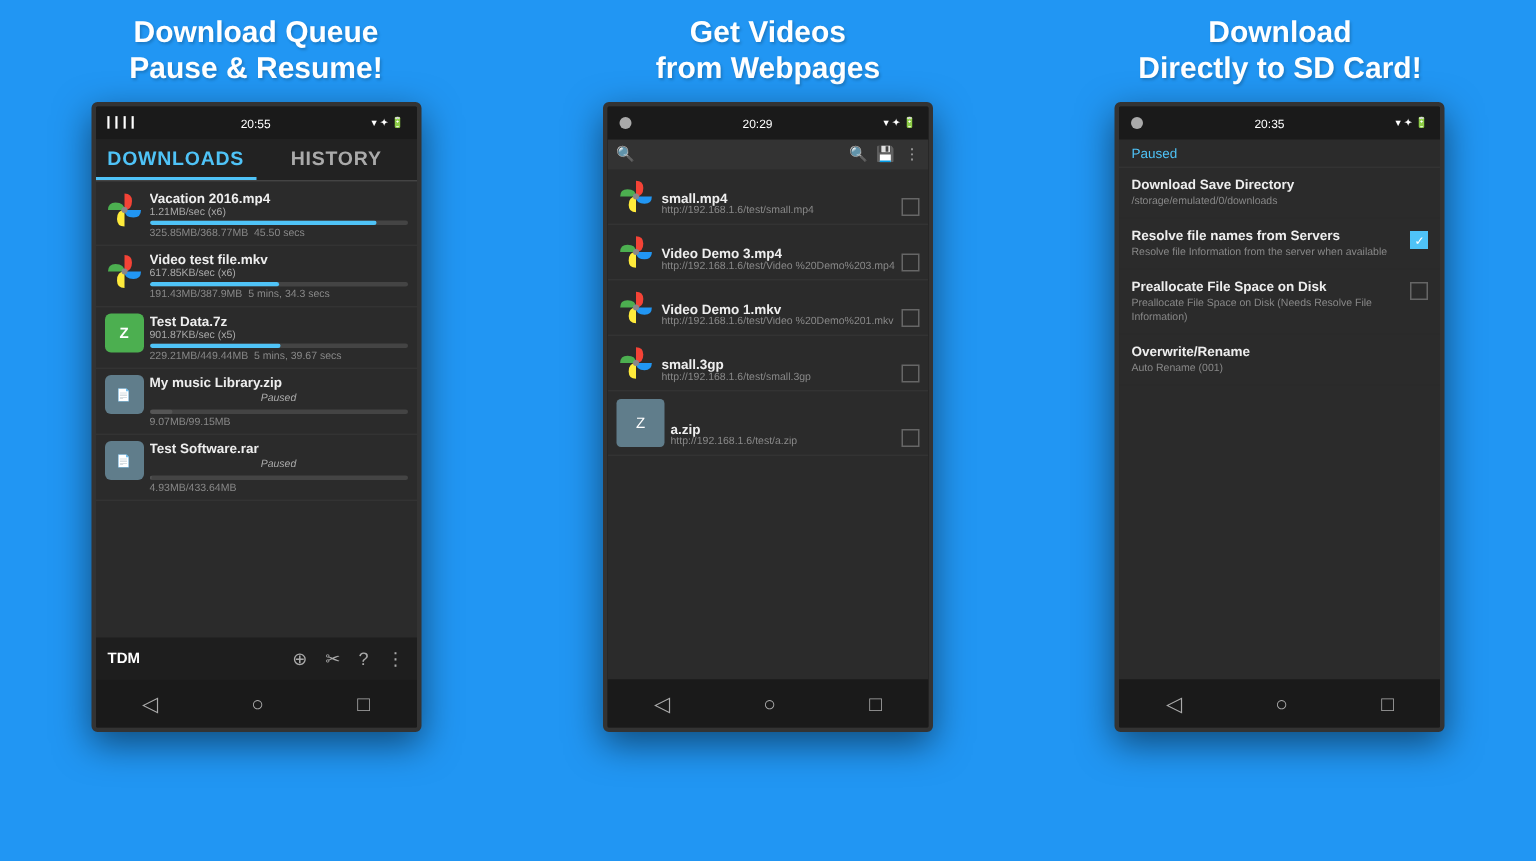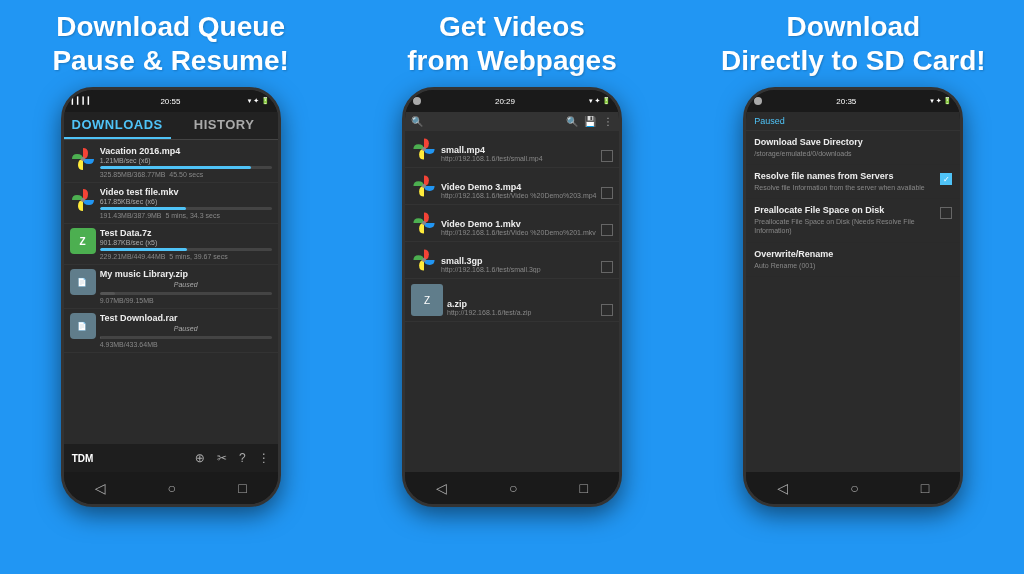--- a/index.html
+++ b/index.html
@@ -20,34 +20,34 @@
       flex-direction: column;
       align-items: center;
       width: 330px;
       height: 574px;
       justify-content: flex-start;
       padding-top: 10px;
     }
 
     .panel-title {
       color: white;
-      font-size: 28px;
+      font-size: 20px;
       font-weight: 900;
       text-align: center;
       line-height: 1.2;
       margin-bottom: 10px;
       text-shadow: 1px 1px 2px rgba(0,0,0,0.2);
     }
 
     
     .phone {
       width: 220px;
       height: 420px;
       background: #1a1a1a;
-      border-radius: 32px;
+      border-radius: 4px;
       border: 3px solid #333;
       display: flex;
       flex-direction: column;
       overflow: hidden;
       position: relative;
       box-shadow: 0 8px 24px rgba(0,0,0,0.5);
     }
 
     .phone-top-bar {
       background: #1a1a1a;
@@ -435,21 +435,21 @@
             <div class="dl-progress">
               <div class="dl-progress-bar" style="width:9%;background:#555"></div>
             </div>
             <div class="dl-size">9.07MB/99.15MB</div>
           </div>
         </div>
 
         <div class="dl-item">
           <div class="dl-icon zip" style="font-size:8px;">📄</div>
           <div class="dl-info">
-            <div class="dl-name">Test Download.rar</div>
+            <div class="dl-name">Test Software.rar</div>
             <div class="dl-status">Paused</div>
             <div class="dl-progress">
               <div class="dl-progress-bar" style="width:1%;background:#555"></div>
             </div>
             <div class="dl-size">4.93MB/433.64MB</div>
           </div>
         </div>
 
       </div>
 

